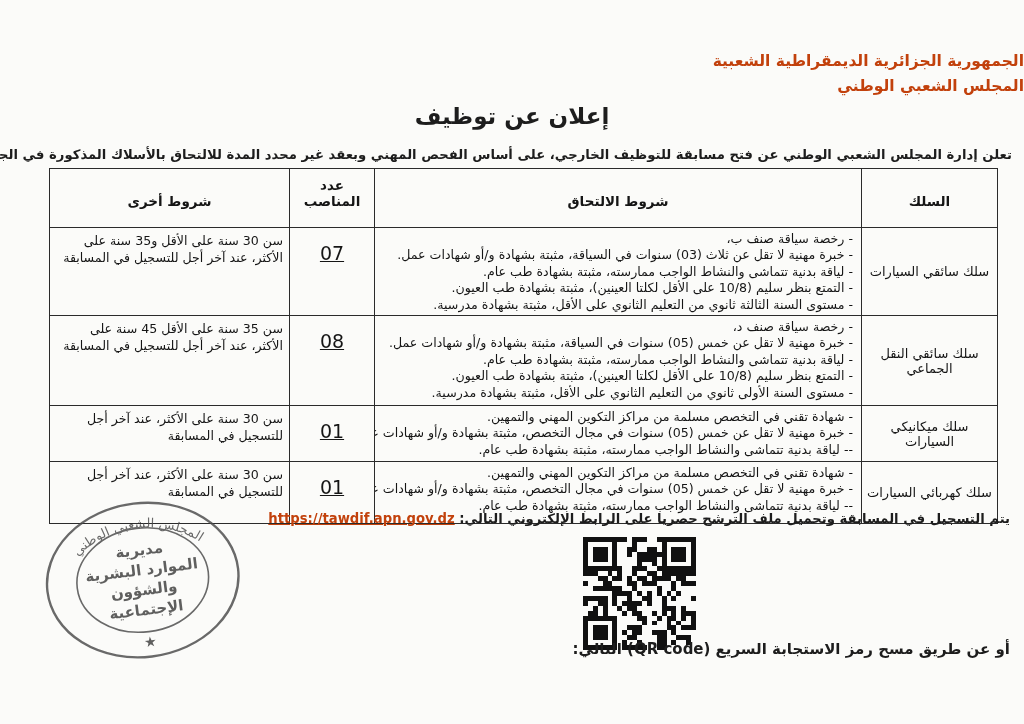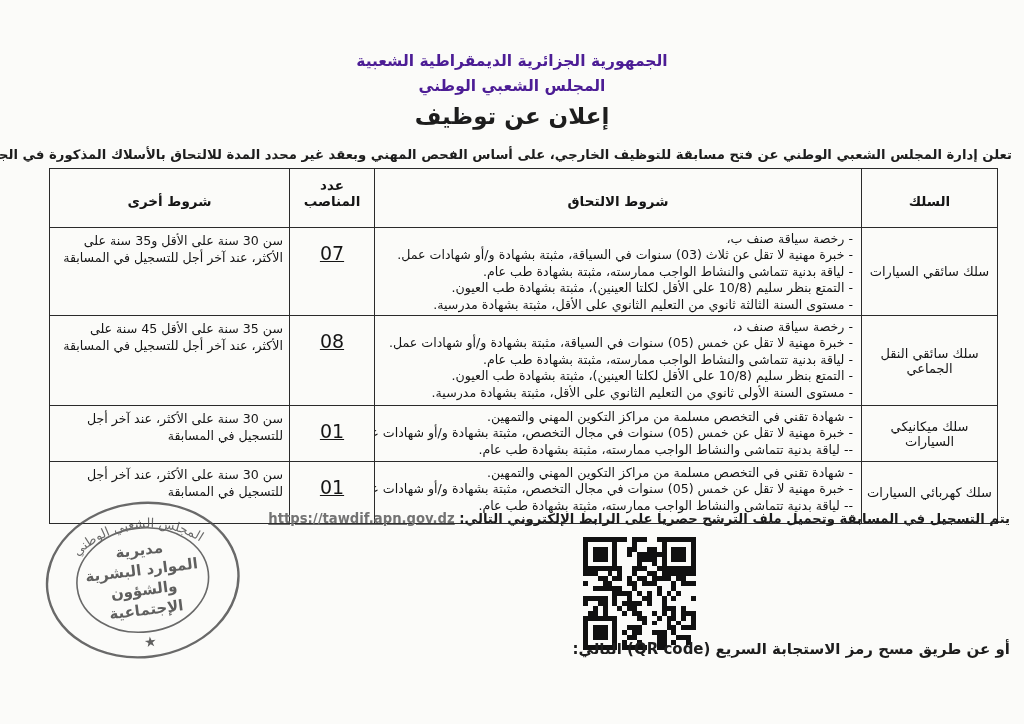--- a/index.html
+++ b/index.html
@@ -6,21 +6,21 @@
   html,body { width:1024px; height:724px; overflow:hidden; }
   body {
     font-family:"DejaVu Sans", sans-serif;
     background:#fbfbf9;
     color:#1d1d1d;
     position:relative;
   }
   .page { position:absolute; inset:0; }
 
   
-  .hdr-line { text-align:center; font-weight:700; font-size:15.5px; color:#4c1d95; }
+  .hdr-line { font-weight:700; font-size:15.5px; color:#c2410c; }
   .hdr-line1 { position:absolute; top:52px; left:0; right:0; }
   .hdr-line2 { position:absolute; top:77px; left:0; right:0; }
   .doc-title { position:absolute; top:103px; left:0; right:0; text-align:center;
                font-size:23px; font-weight:700; letter-spacing:0.5px; }
   .intro { position:absolute; top:147px; right:12px; left:8px;
            font-size:13.2px; font-weight:600; white-space:nowrap; text-align:right; }
 
   
   table.jobs { position:absolute; top:168px; right:26px; width:948px;
                border-collapse:collapse; table-layout:fixed;
@@ -34,21 +34,21 @@
   td.corps-cell { text-align:center; vertical-align:middle; font-size:13px; padding:2px 4px; }
   td.cond-cell  { vertical-align:top; padding:3px 8px 2px 4px; }
   td.cond-cell .cond-line { line-height:16.4px; text-align:right; white-space:nowrap; }
   td.num-cell   { text-align:center; vertical-align:top; padding-top:14px; font-size:19px;text-decoration:underline; }
   td.other-cell { text-align:right; vertical-align:top; padding:4px 6px; line-height:17px; }
   tr.r1 { height:88px; } tr.r2 { height:90px; } tr.r3 { height:56px; } tr.r4 { height:62px; }
   tr.rh { height:36px; }
 
   
   .url-line { position:absolute; top:511px; right:14px; font-size:13.2px; font-weight:600; }
-  .url-line a { color:#737373; font-weight:700; text-decoration:underline; }
+  .url-line a { color:#c2410c; font-weight:700; text-decoration:underline; }
   .qr-wrap { position:absolute; top:537px; left:583px; width:113px; height:113px; }
   .qr-wrap svg { width:113px; height:113px; shape-rendering:crispEdges; }
   .qr-caption { position:absolute; top:640px; right:14px; font-size:15px; font-weight:600; }
   .deadline { position:absolute; top:658px; right:14px; font-size:13.2px; font-weight:600; }
 
   
   .stamp { position:absolute; top:497px; left:38px; width:210px; height:170px;
            transform:rotate(-7deg); opacity:0.82; }
   .stamp text { font-family:"DejaVu Sans", sans-serif; }
 </style>

